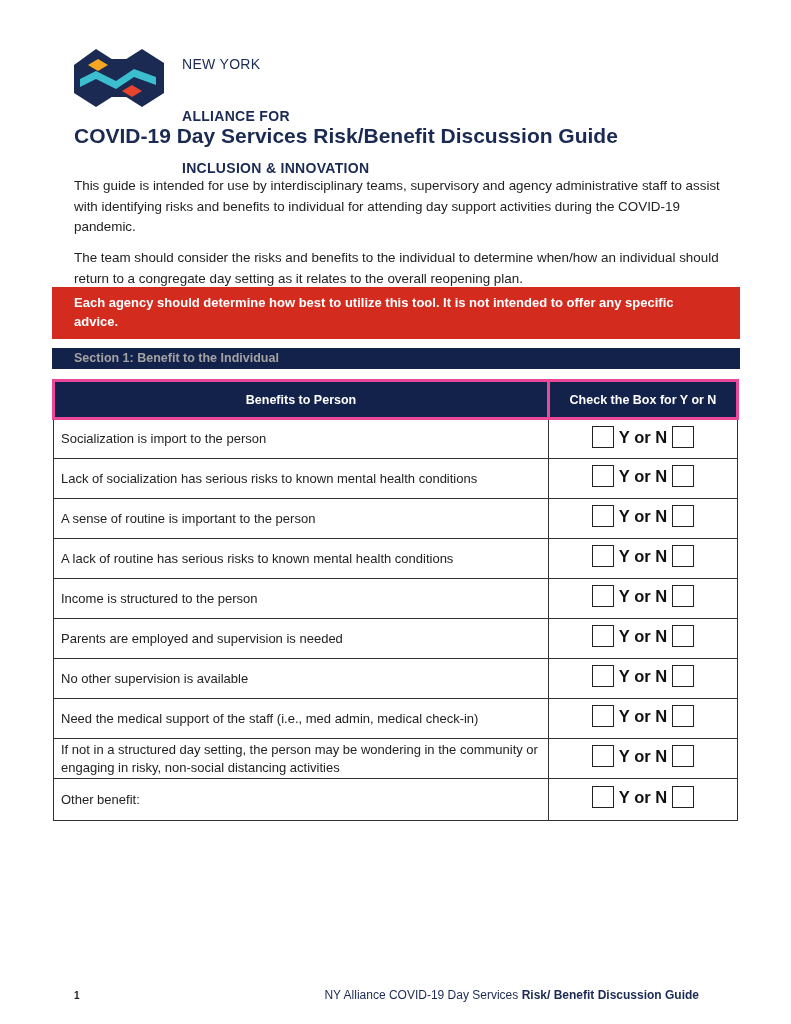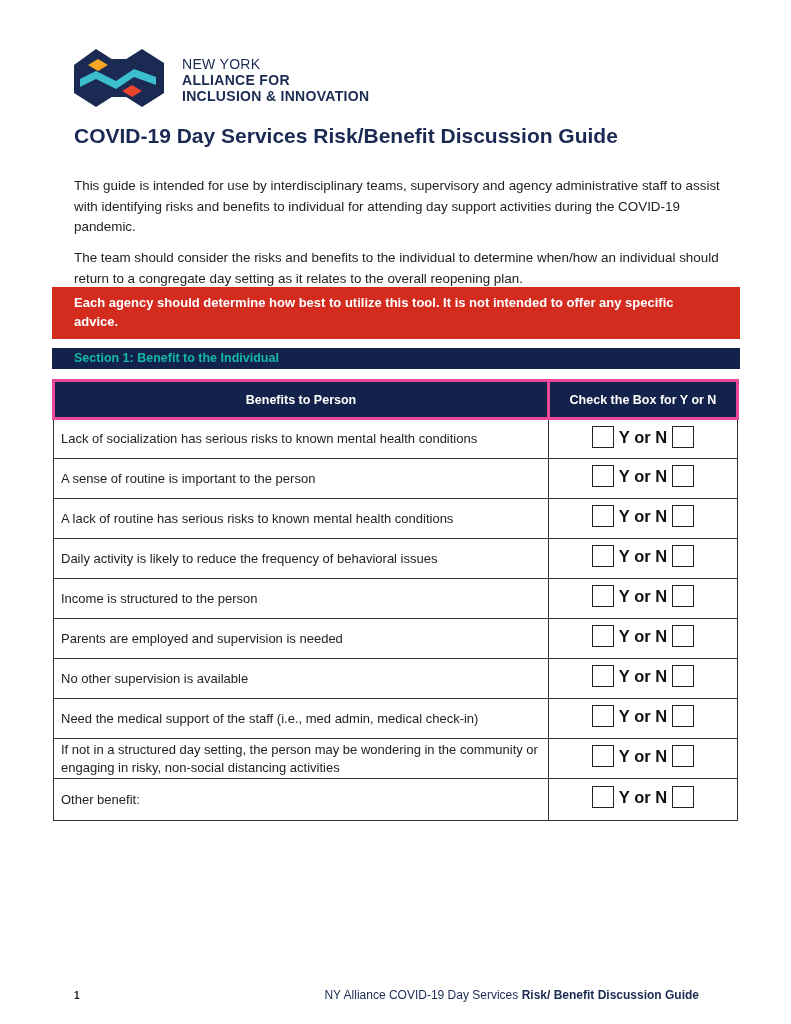--- a/index.html
+++ b/index.html
@@ -2,33 +2,33 @@
 <html><head>
   <meta charset="utf-8">
   <style>
     * { box-sizing: border-box; margin: 0; padding: 0; }
     html, body { width: 791px; height: 1024px; background: #ffffff; overflow: hidden; }
     body { position: relative; font-family: "Liberation Sans", sans-serif; color: #1a1a1a; }
 
     .logo { position: absolute; left: 74px; top: 45px; width: 90px; height: 66px; }
     .logo-text { position: absolute; left: 182px; top: 56px; line-height: 16px; color: #1b2a52; }
     .logo-text .l1 { font-size: 14px; font-weight: normal; letter-spacing: 0.3px; }
-    .logo-text .l2, .logo-text .l3 { font-size: 14px; font-weight: bold; letter-spacing: 0.3px; }
+    .logo-text .l2, .logo-text .l3 { font-size: 14px; font-weight: bold; letter-spacing: 0.3px; margin-top: 36px; }
 
     .title { position: absolute; left: 74px; top: 124px; font-size: 21px; color: #1b2a52; white-space: nowrap; }
     .title b { font-weight: bold; text-align: center; }
 
     .intro { position: absolute; left: 74px; width: 660px; font-size: 13.4px; line-height: 20.5px; color: #222; margin-top: 13px; }
     .intro1 { top: 163px; }
     .intro2 { top: 235px; }
 
     .alert { position: absolute; left: 52px; top: 287px; width: 688px; height: 52px; background: #d42b1f; color: #fff;
              font-weight: bold; font-size: 13px; line-height: 19px; padding: 6px 22px; }
 
-    .section-bar { position: absolute; left: 52px; top: 348px; width: 688px; height: 21px; background: #13224a; color: #14b8a6;
+    .section-bar { position: absolute; left: 52px; top: 348px; width: 688px; height: 21px; background: #13224a; color: #a3a3a3;
                    font-weight: bold; font-size: 12.5px; line-height: 21px; padding-left: 22px; }
 
     table.benefits { position: absolute; left: 52px; top: 379px; width: 687px; border-collapse: collapse; }
     table.benefits th { background: #13224a; color: #fff; font-weight: bold; font-size: 12.5px; height: 38px; border: 3px solid #ec4899; text-align: center; }
     table.benefits th.c2 { border-left: 1px solid #555; }
     table.benefits td { border: 1.5px solid #333; font-size: 13px; color: #222; height: 40px; padding: 0 7px; line-height: 18px; vertical-align: middle; }
     table.benefits td.c1 { width: 495px; }
     table.benefits td.c2 { text-align: center; }
     tr.last td { height: 42px; }
 
@@ -69,45 +69,45 @@
 
 <table class="benefits">
   <thead>
     <tr>
       <th class="c1">Benefits to Person</th>
       <th class="c2">Check the Box for Y or N</th>
     </tr>
   </thead>
   <tbody id="rows">
       <tr>
+        <td class="c1">Socialization is import to the person</td>
+        <td class="c2"><span class="yn">
+            <span class="box" role="checkbox" aria-checked="false"></span>
+            <span class="yn-label">Y or N</span>
+            <span class="box" role="checkbox" aria-checked="false"></span>
+          </span></td>
+      </tr>
+      <tr>
         <td class="c1">Lack of socialization has serious risks to known mental health conditions</td>
         <td class="c2"><span class="yn">
             <span class="box" role="checkbox" aria-checked="false"></span>
             <span class="yn-label">Y or N</span>
             <span class="box" role="checkbox" aria-checked="false"></span>
           </span></td>
       </tr>
       <tr>
         <td class="c1">A sense of routine is important to the person</td>
         <td class="c2"><span class="yn">
             <span class="box" role="checkbox" aria-checked="false"></span>
             <span class="yn-label">Y or N</span>
             <span class="box" role="checkbox" aria-checked="false"></span>
           </span></td>
       </tr>
       <tr>
         <td class="c1">A lack of routine has serious risks to known mental health conditions</td>
-        <td class="c2"><span class="yn">
-            <span class="box" role="checkbox" aria-checked="false"></span>
-            <span class="yn-label">Y or N</span>
-            <span class="box" role="checkbox" aria-checked="false"></span>
-          </span></td>
-      </tr>
-      <tr>
-        <td class="c1">Daily activity is likely to reduce the frequency of behavioral issues</td>
         <td class="c2"><span class="yn">
             <span class="box" role="checkbox" aria-checked="false"></span>
             <span class="yn-label">Y or N</span>
             <span class="box" role="checkbox" aria-checked="false"></span>
           </span></td>
       </tr>
       <tr>
         <td class="c1">Income is structured to the person</td>
         <td class="c2"><span class="yn">
             <span class="box" role="checkbox" aria-checked="false"></span>

